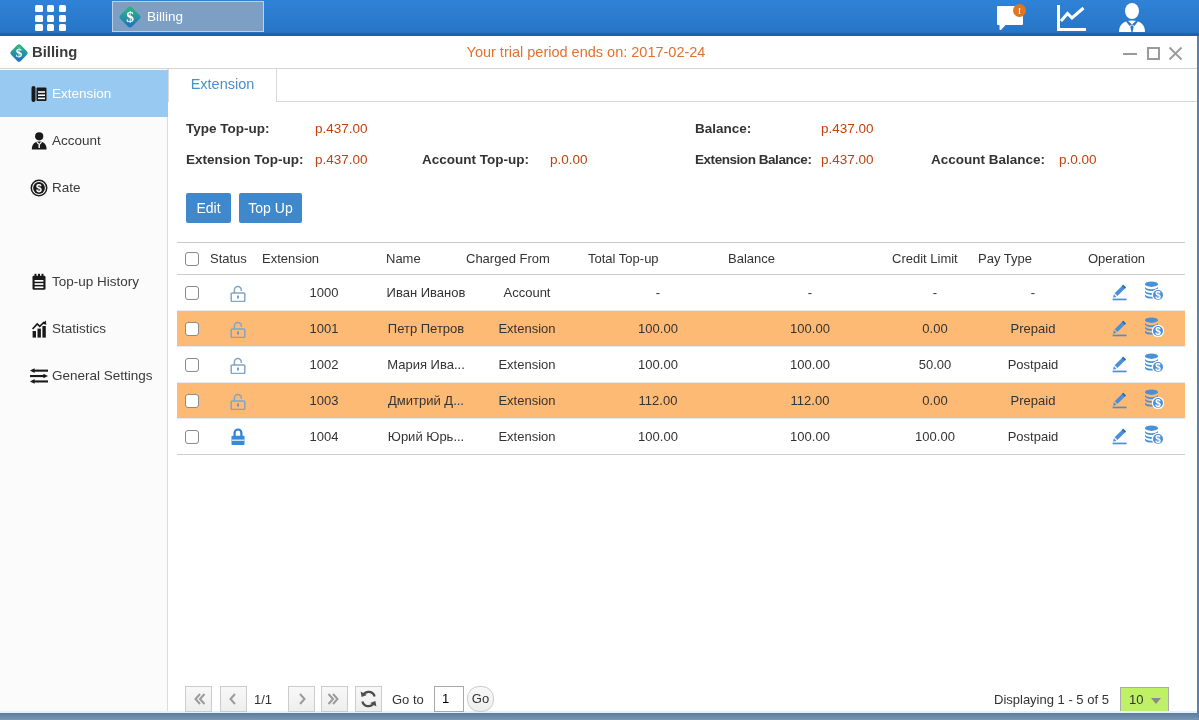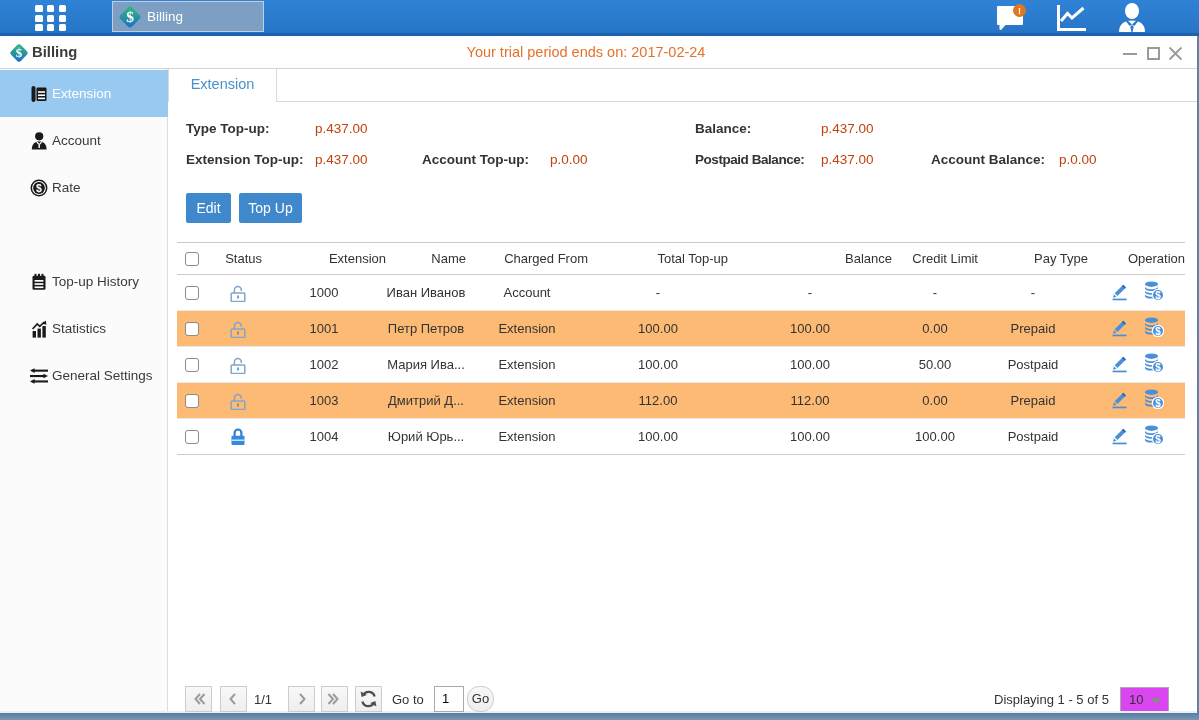--- a/index.html
+++ b/index.html
@@ -44,39 +44,39 @@
 .val { position:absolute; font-size:13.5px; color:#c2410c; }
 
 
 .bluebtn { position:absolute; background:#3e88cb; color:#fff; font-size:14px;
   text-align:center; line-height:30px; height:30px; border-radius:2px; }
 
 
 #tbl { left:177px; top:242px; width:1008px; border-collapse:collapse; table-layout:fixed;
   font-size:13px; color:#333; }
 #tbl th { font-weight:normal; height:32px; border-top:1px solid #c9c9c9;
-  border-bottom:1px solid #cccccc; text-align:right; }
+  border-bottom:1px solid #cccccc; text-align:left; }
 #tbl td { height:36px; text-align:center; border-bottom:1px solid #e9e9e9; }
 #tbl tr.alt td { background:#fdba74; }
 #tbl tr:last-child td { border-bottom:1px solid #cccccc; }
 .cb { display:inline-block; width:14px; height:14px; border:1px solid #8a8a8a;
   border-radius:3px; background:#fff; vertical-align:middle; }
 #tbl .cbcol { text-align:left; padding-left:8px; }
 #tbl .st svg { position:relative; left:2px; top:1px; }
 
 
 .pgbtn { position:absolute; top:686px; width:27px; height:26px;
   border:1px solid #cccccc; background:linear-gradient(#f8f8f8,#eeeeee); }
 .pgtx { position:absolute; font-size:13px; color:#333; }
 #goin { position:absolute; left:434px; top:686px; width:30px; height:26px;
   border:1px solid #a9a9a9; background:#fff; font-size:13px; text-align:left;
   padding-left:7px; line-height:24px; }
 #gobtn { left:467px; width:27px;border-radius:12px; }
 #selbox { position:absolute; left:1120px; top:687px; width:49px; height:25px;
-  border:1px solid #aaaaaa; background:#d946ef; font-size:13px; color:#333; }
+  border:1px solid #aaaaaa; background:#bef264; font-size:13px; color:#333; }
 #selbox .n { position:absolute; left:8px; top:4px; }
 #selbox .tri { position:absolute; right:7px; top:10px; width:0; height:0;
   border-left:5px solid transparent; border-right:5px solid transparent;
   border-top:6px solid #8a8a8a; }
 
 
 #btstrip1 { left:0; top:711px; width:1199px; height:2px; background:#e6f0f8; }
 #btstrip2 { left:0; top:713px; width:1199px; height:7px;
   background:linear-gradient(#597d9f,#7b97b2); }
 #redge { left:1197px; top:36px; width:2px; height:677px; background:#5d81a7; }
@@ -212,21 +212,21 @@
 
 <div class="lab" style="left:186px;top:121px">Type Top-up:</div>
 <div class="val" style="left:315px;top:121px">p.437.00</div>
 <div class="lab" style="left:695px;top:121px">Balance:</div>
 <div class="val" style="left:821px;top:121px">p.437.00</div>
 
 <div class="lab" style="left:186px;top:152px">Extension Top-up:</div>
 <div class="val" style="left:315px;top:152px">p.437.00</div>
 <div class="lab" style="left:422px;top:152px">Account Top-up:</div>
 <div class="val" style="left:550px;top:152px">p.0.00</div>
-<div class="lab" style="left:695px;top:152px;letter-spacing:-0.45px">Postpaid Balance:</div>
+<div class="lab" style="left:695px;top:152px;letter-spacing:-0.45px">Extension Balance:</div>
 <div class="val" style="left:821px;top:152px">p.437.00</div>
 <div class="lab" style="left:931px;top:152px">Account Balance:</div>
 <div class="val" style="left:1059px;top:152px">p.0.00</div>
 
 <div class="bluebtn" style="left:186px;top:193px;width:45px">Edit</div>
 <div class="bluebtn" style="left:239px;top:193px;width:63px">Top Up</div>
 
 <table class="abs" id="tbl">
   <colgroup>
     <col style="width:33px">

